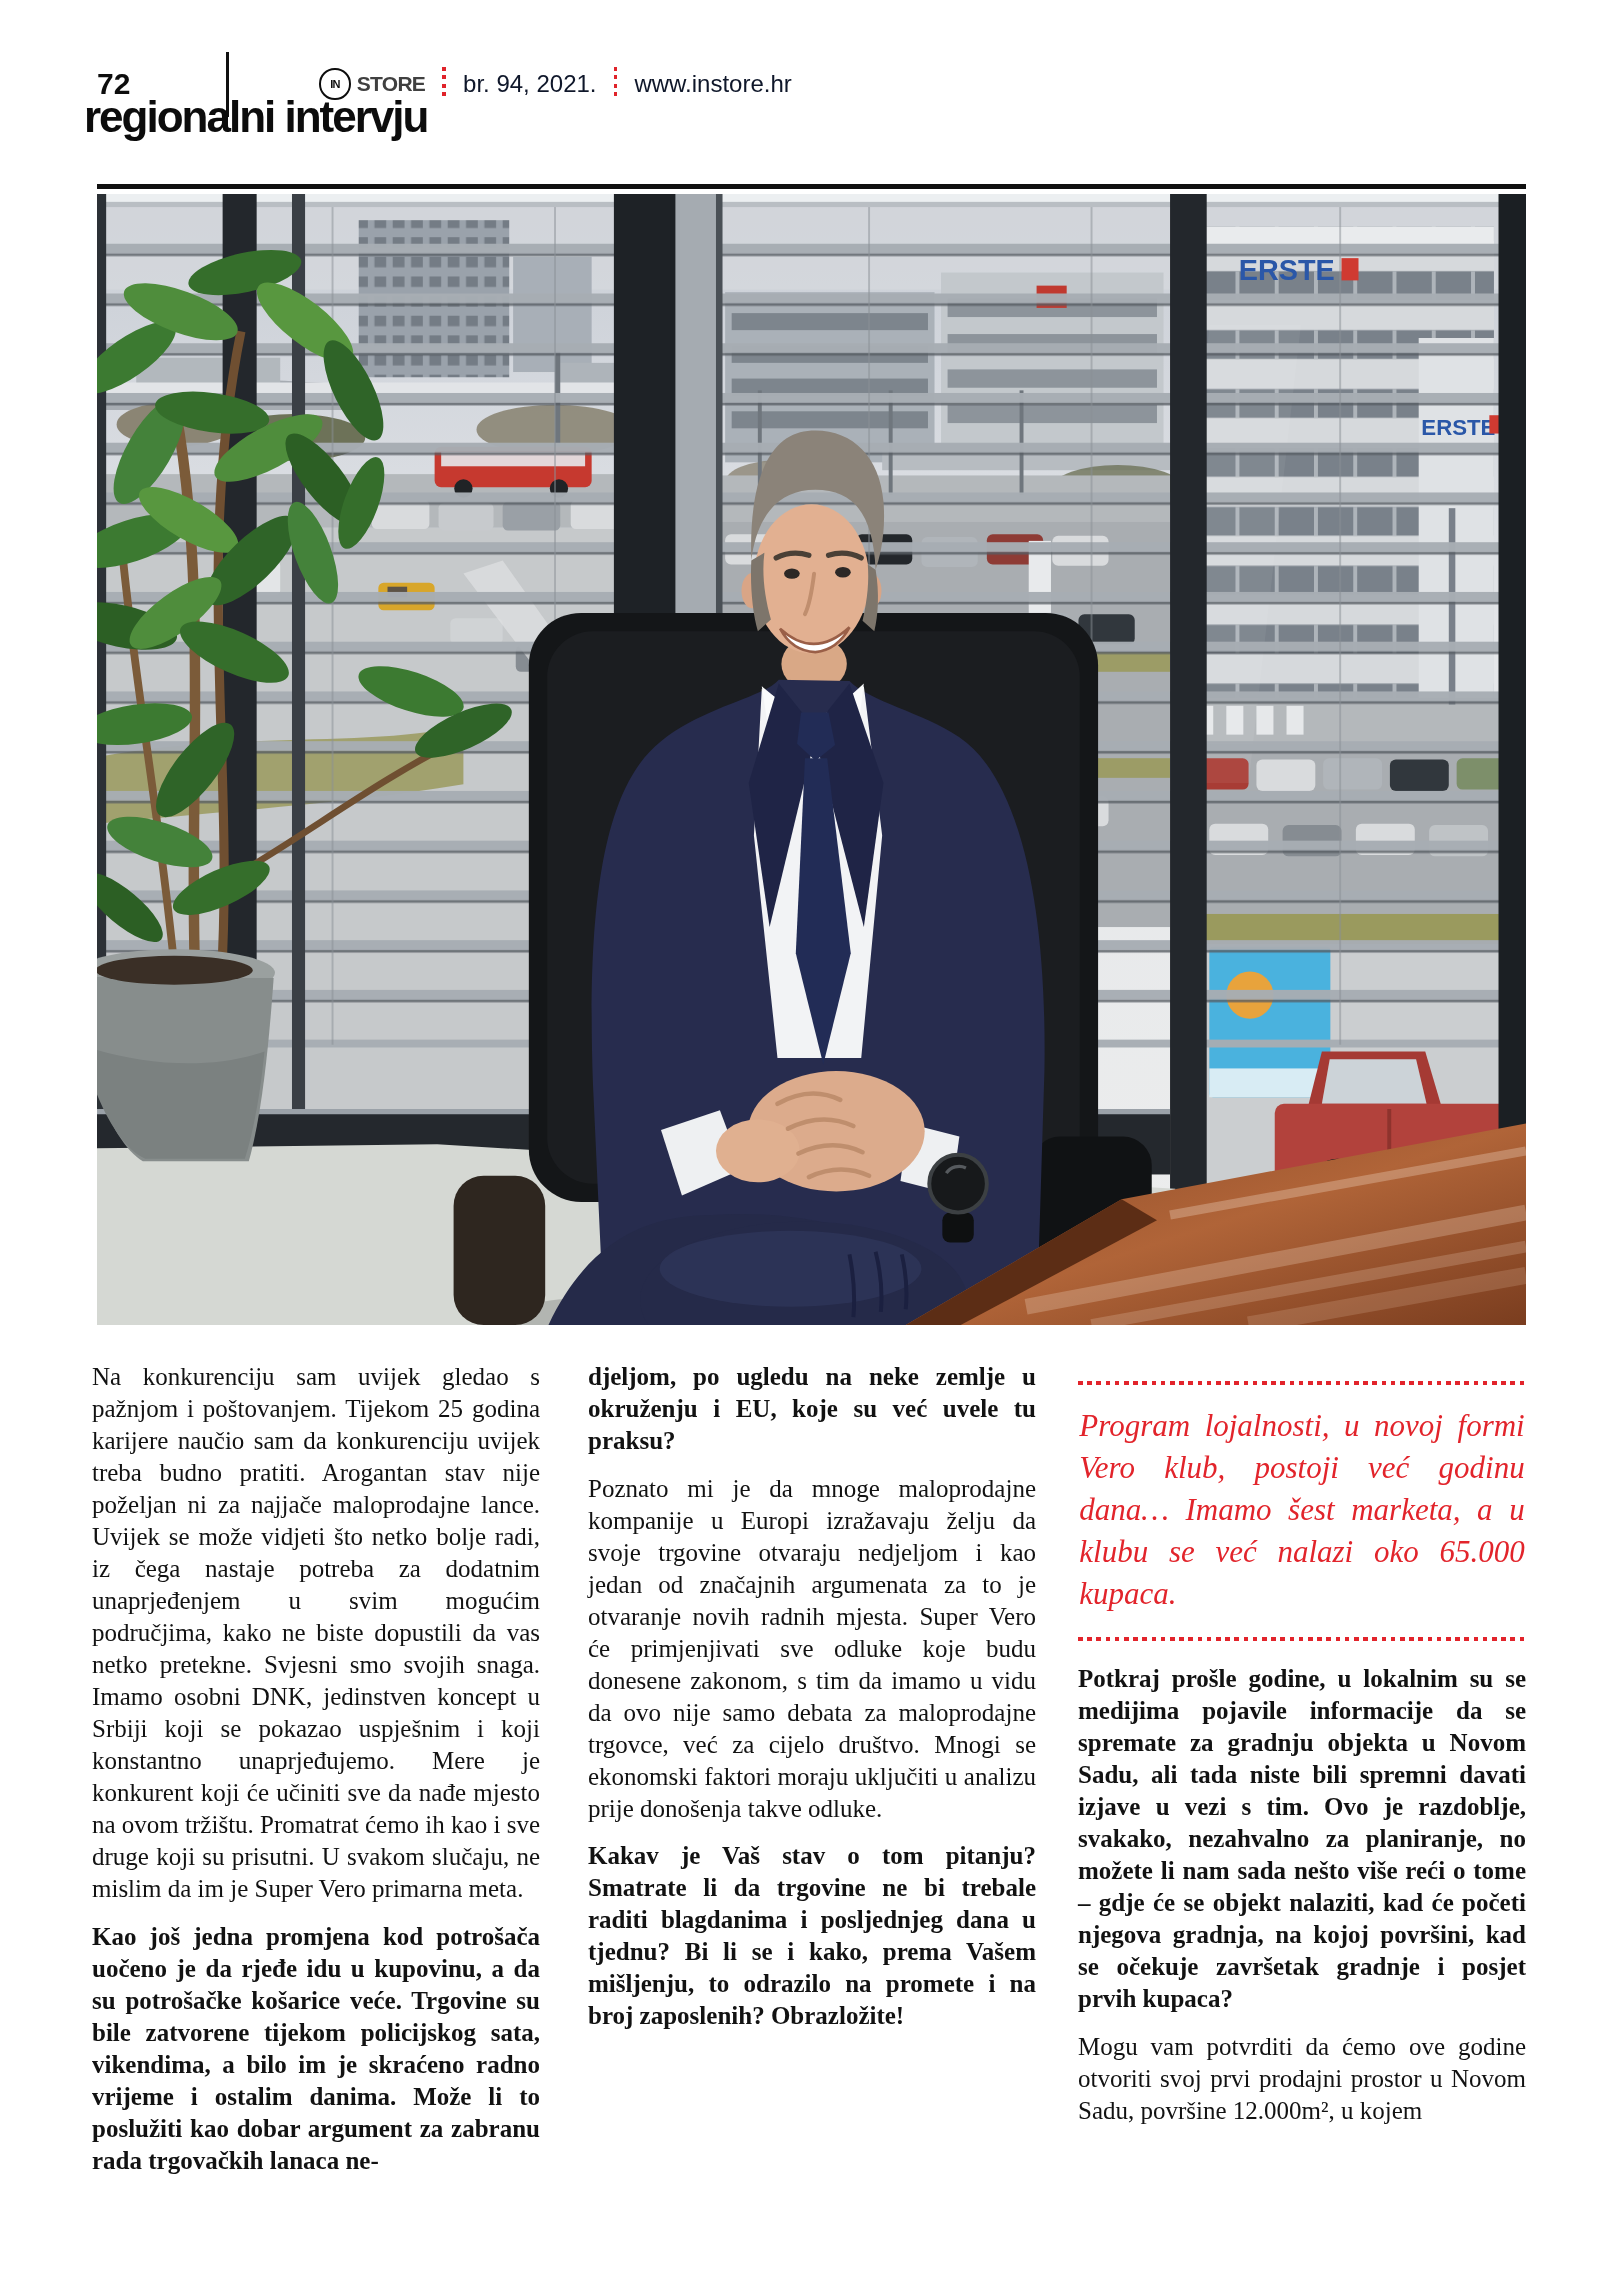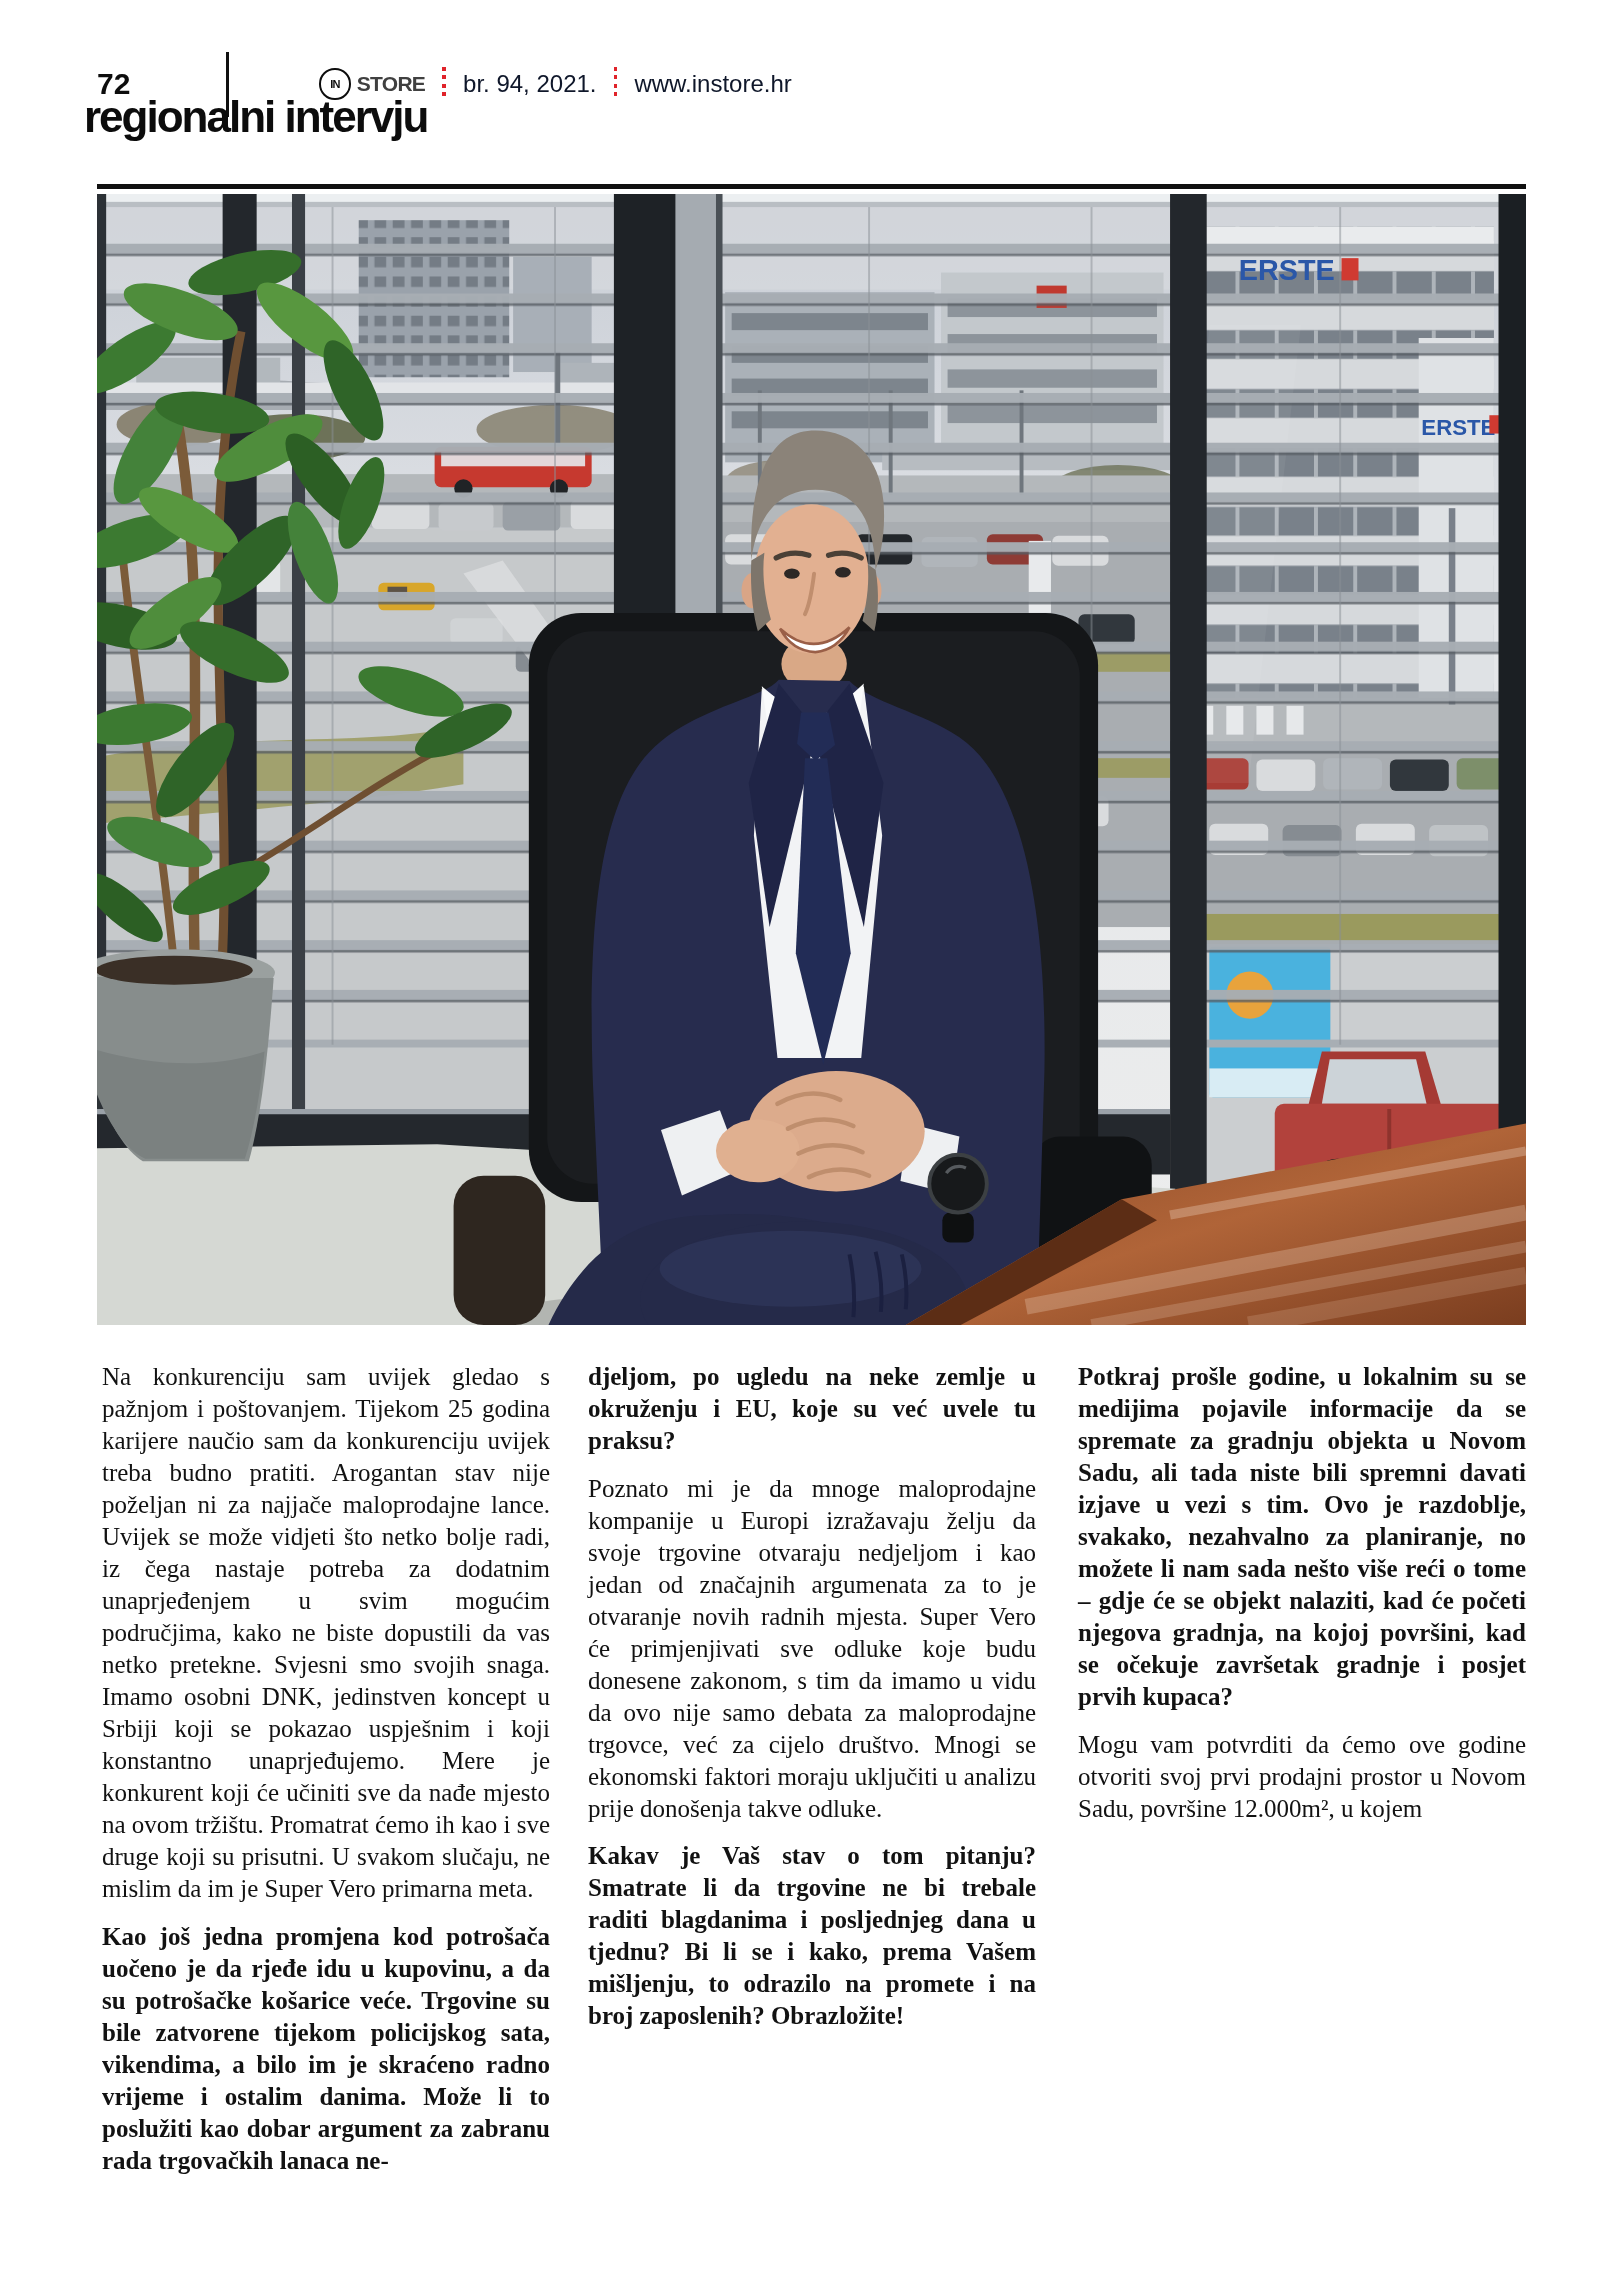--- a/index.html
+++ b/index.html
@@ -20,21 +20,21 @@
   
   .section-title{position:absolute;left:84px;top:92px;font-size:44px;font-weight:700;
       letter-spacing:-2px;color:#0c0c0c;}
   .rule{position:absolute;left:97px;top:184px;width:1429px;height:4.6px;background:#101010;}
   
   .photo{position:absolute;left:97px;top:194px;width:1429px;height:1131px;background:#dfe2e5;overflow:hidden;}
   .photo svg{display:block;width:100%;height:100%;}
   
   .col{position:absolute;top:1361px;width:448px;font-family:"Liberation Serif",serif;
       font-size:25px;line-height:32px;text-align:justify;color:#121212;}
-  .c1{left:102px;}
+  .c1{left:92px;}
   .c2{left:588px;}
   .c3{left:1078px;}
   .para{margin:0 0 15.7px 0;}
   .q{font-weight:700;}
   .dotline{height:4.6px;background:repeating-linear-gradient(90deg,#e2242b 0 4.6px,transparent 4.6px 9.2px);}
   .quote-block{margin:19.6px 0 22px 0;}
   .quote-text{font-style:italic;font-size:31px;line-height:42px;color:#e2242b;
       text-align:justify;padding:19.6px 1.3px 22px 1.3px;}
 </style>
 </head>
@@ -350,16 +350,21 @@
   <p class="para q">Kao još jedna promjena kod potrošača uočeno je da rjeđe idu u kupovinu, a da su potrošačke košarice veće. Trgovine su bile zatvorene tijekom policijskog sata, vikendima, a bilo im je skraćeno radno vrijeme i ostalim danima. Može li to poslužiti kao dobar argument za zabranu rada trgovačkih lanaca ne-</p>
 </div>
 
 <div class="col c2">
   <p class="para q">djeljom, po ugledu na neke zemlje u okruženju i EU, koje su već uvele tu praksu?</p>
   <p class="para">Poznato mi je da mnoge maloprodajne kompanije u Europi izražavaju želju da svoje trgovine otvaraju nedjeljom i kao jedan od značajnih argumenata za to je otvaranje novih radnih mjesta. Super Vero će primjenjivati sve odluke koje budu donesene zakonom, s tim da imamo u vidu da ovo nije samo debata za maloprodajne trgovce, već za cijelo društvo. Mnogi se ekonomski faktori moraju uključiti u analizu prije donošenja takve odluke.</p>
   <p class="para q">Kakav je Vaš stav o tom pitanju? Smatrate li da trgovine ne bi trebale raditi blagdanima i posljednjeg dana u tjednu? Bi li se i kako, prema Vašem mišljenju, to odrazilo na promete i na broj zaposlenih? Obrazložite!</p>
 </div>
 
 <div class="col c3">
+  <div class="quote-block">
+    <div class="dotline"></div>
+    <div class="quote-text">Program lojalnosti, u novoj formi Vero klub, postoji već godinu dana… Imamo šest marketa, a u klubu se već nalazi oko 65.000 kupaca.</div>
+    <div class="dotline"></div>
+  </div>
   <p class="para q">Potkraj prošle godine, u lokalnim su se medijima pojavile informacije da se spremate za gradnju objekta u Novom Sadu, ali tada niste bili spremni davati izjave u vezi s tim. Ovo je razdoblje, svakako, nezahvalno za planiranje, no možete li nam sada nešto više reći o tome – gdje će se objekt nalaziti, kad će početi njegova gradnja, na kojoj površini, kad se očekuje završetak gradnje i posjet prvih kupaca?</p>
   <p class="para">Mogu vam potvrditi da ćemo ove godine otvoriti svoj prvi prodajni prostor u Novom Sadu, površine 12.000m², u kojem</p>
 </div>
 
 
 </body></html>

